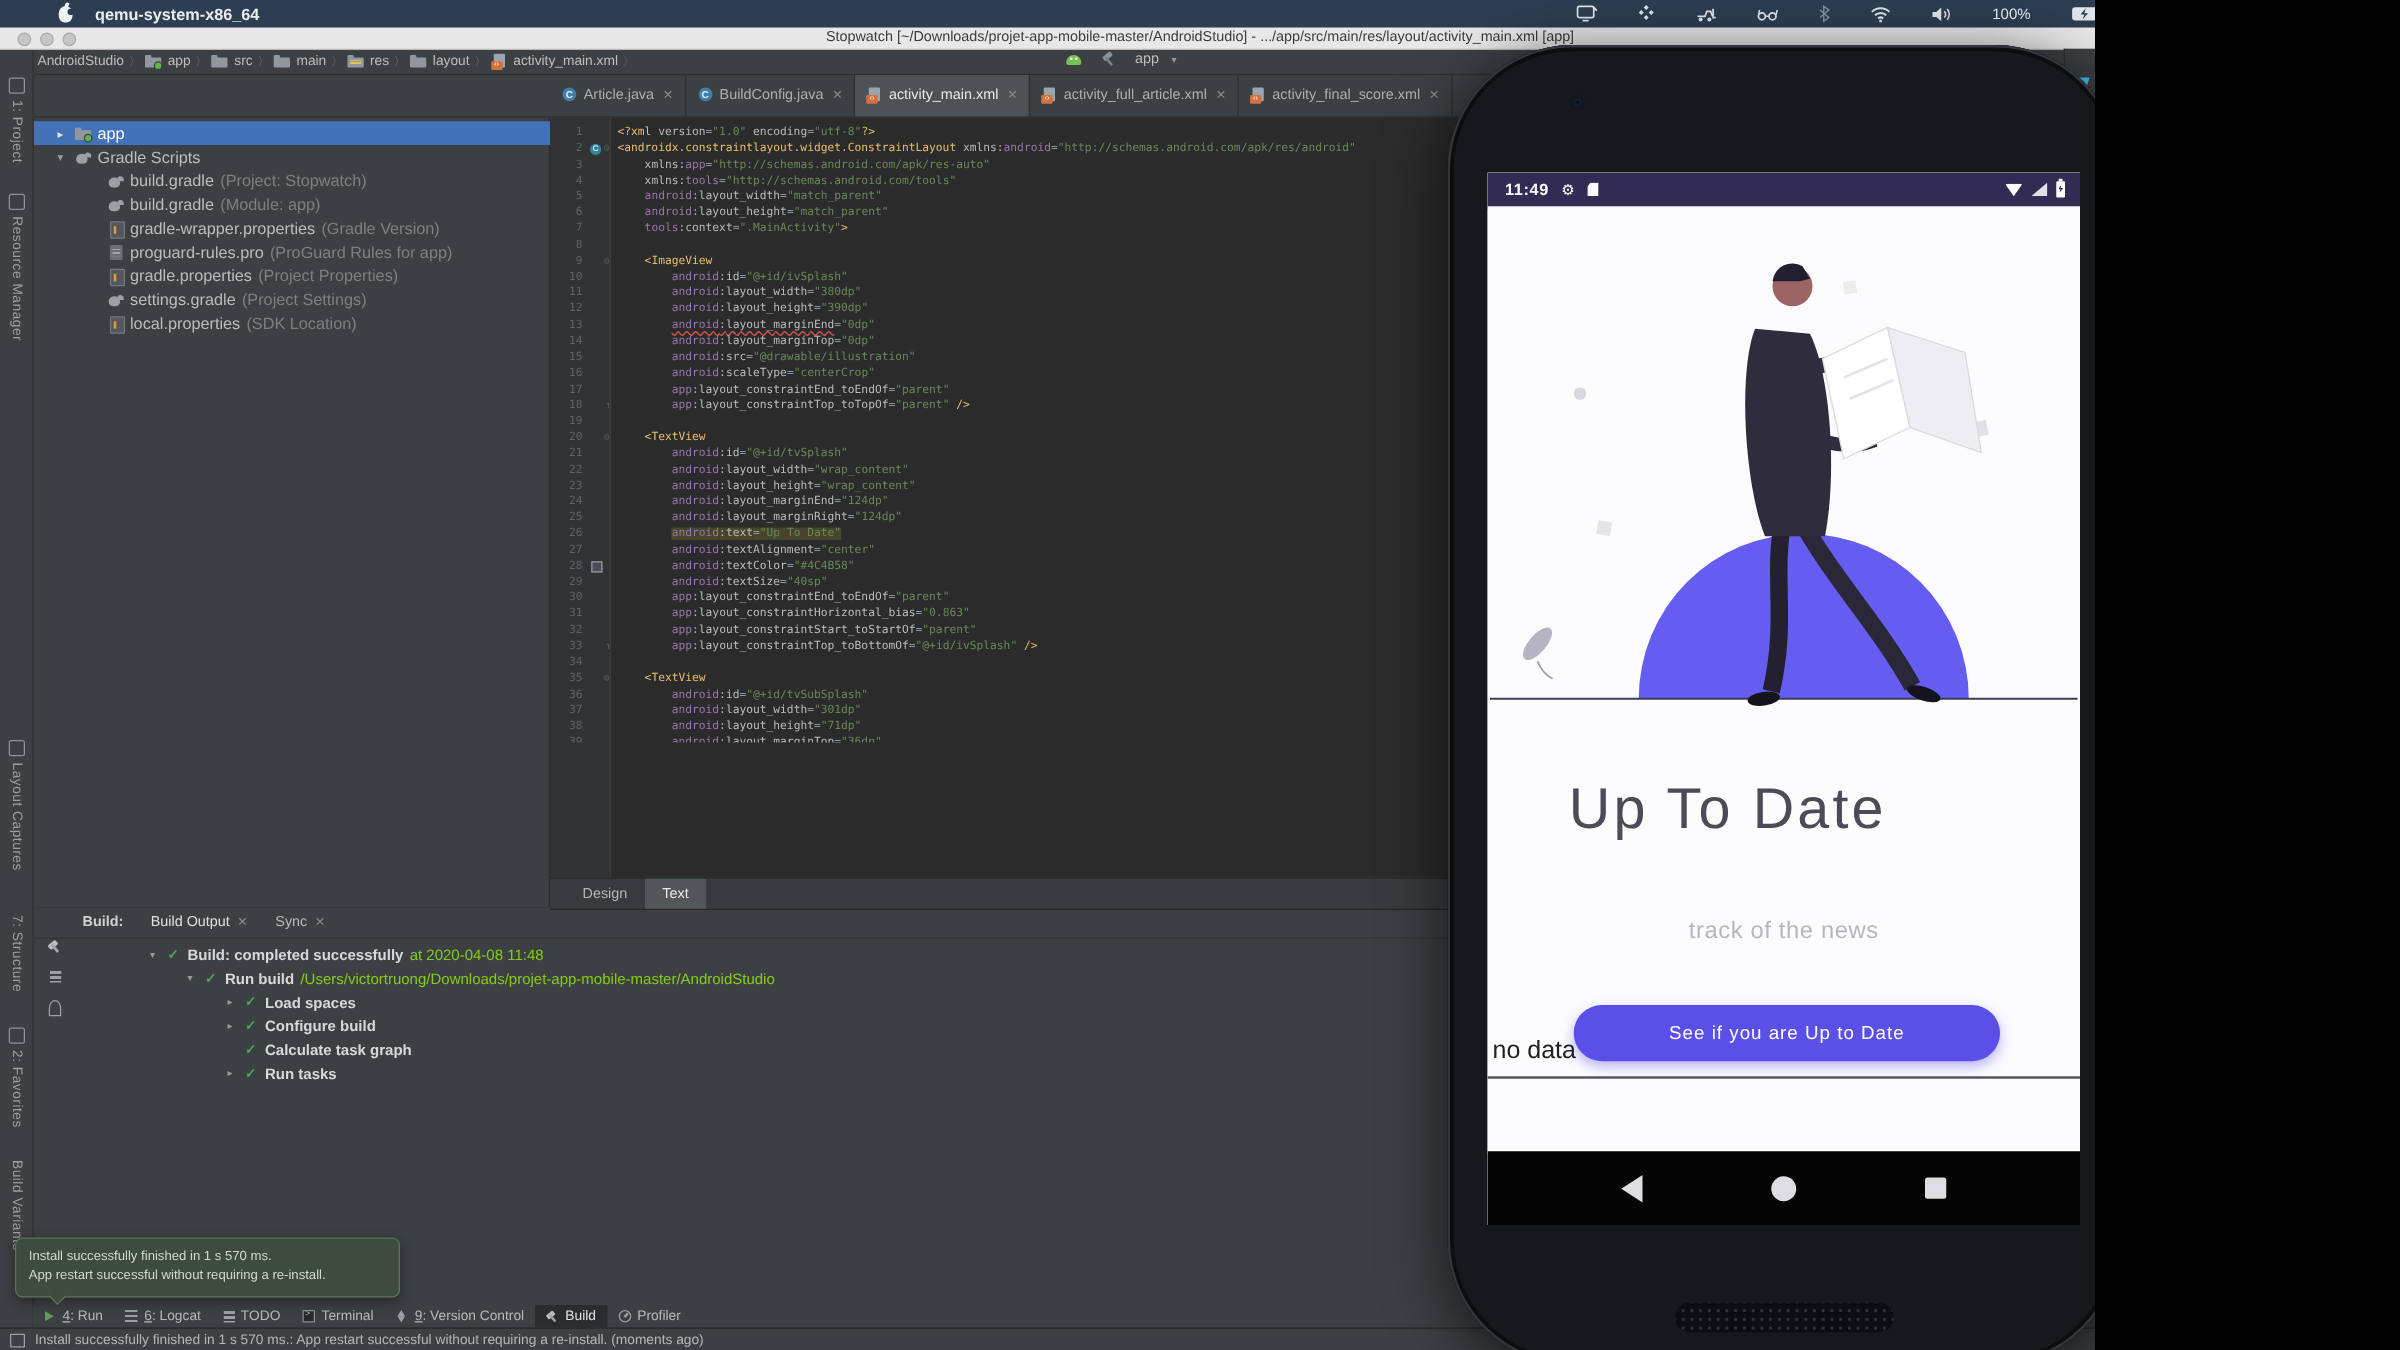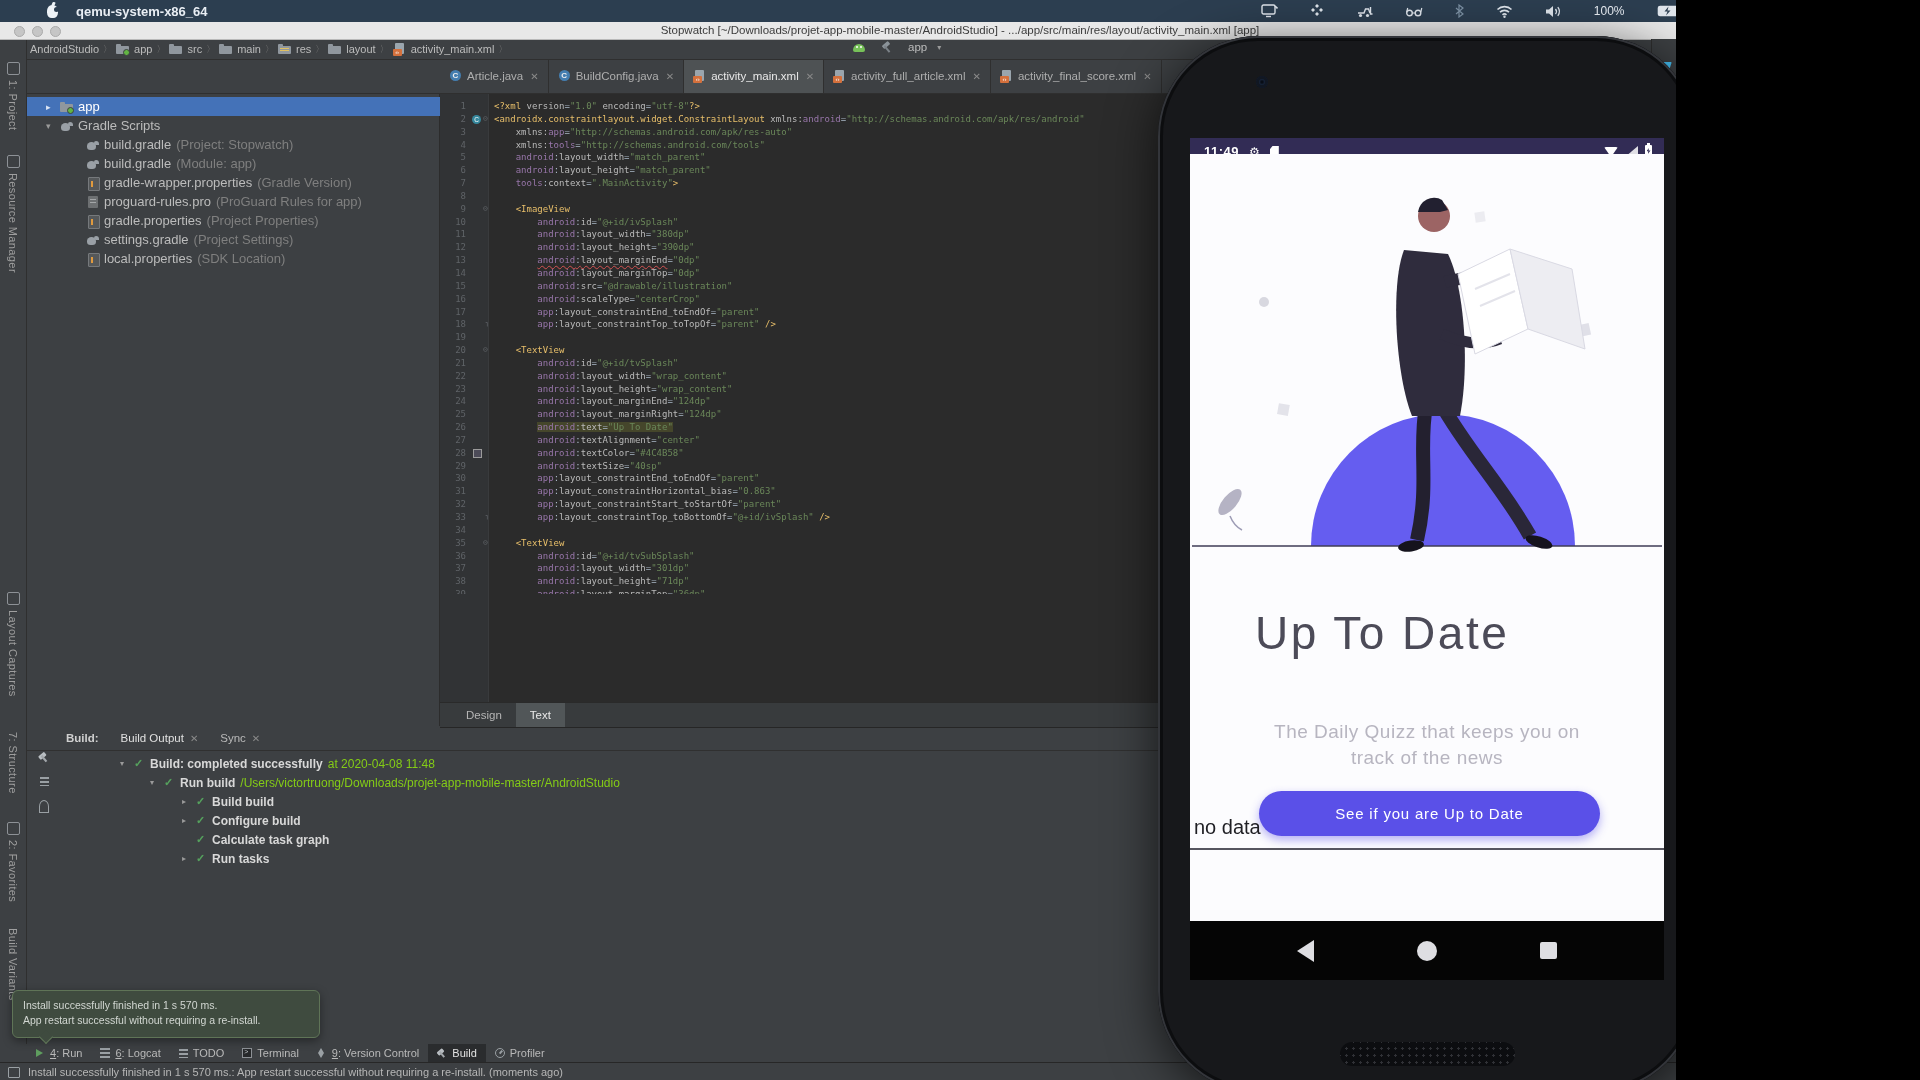--- a/index.html
+++ b/index.html
@@ -175,21 +175,21 @@
   .pstatus{position:absolute;left:0;top:0;width:100%;height:27px;background:#322c55;color:#fff;display:flex;align-items:center;font-size:13px;font-weight:bold;}
   .pstatus .time{margin-left:14px;letter-spacing:.5px;}
   .pgear{margin-left:10px;font-size:12px;font-weight:normal;}
   .sdcard{width:9px;height:11px;background:#fff;margin-left:10px;clip-path:polygon(30% 0,100% 0,100% 100%,0 100%,0 30%);}
   .pst-right{position:absolute;right:12px;display:flex;align-items:center;gap:7px;}
   .pwifi{width:0;height:0;border-left:7px solid transparent;border-right:7px solid transparent;border-top:10px solid #fff;border-radius:2px;}
   .psig{width:13px;height:11px;background:#fff;clip-path:polygon(100% 0,100% 100%,0 100%);opacity:.85;}
   .pbatt{width:7px;height:13px;background:#fff;border-radius:1px;position:relative;}
   .pbatt::before{content:'';position:absolute;left:2px;top:-2px;width:3px;height:2px;background:#fff;}
   .pbatt::after{content:'';position:absolute;left:1.5px;top:3px;width:4px;height:6px;background:#322c55;clip-path:polygon(60% 0,0 55%,45% 55%,35% 100%,100% 40%,52% 40%);}
-  .pcontent{position:absolute;left:0;top:16px;width:100%;height:756px;background:#fcfcfe;}
+  .pcontent{position:absolute;left:0;top:29px;width:100%;height:756px;background:#fcfcfe;}
   .ptitle{position:absolute;left:65px;top:452px;font-size:46px;color:#4c4b58;letter-spacing:2.5px;font-weight:400;}
   .psub{position:absolute;left:0;top:565px;width:100%;text-align:center;font-size:19px;color:#b7b5c0;line-height:26px;letter-spacing:.5px;}
   .pbtn{position:absolute;left:69px;top:637px;width:341px;height:45px;border-radius:23px;background:#5a50e8;color:#fff;
         font-size:15px;letter-spacing:.8px;display:flex;align-items:center;justify-content:center;border:none;
         box-shadow:0 4px 10px rgba(90,80,232,.45);}
   .nodata{position:absolute;left:4px;top:662px;font-size:20px;color:#1f1f24;}
   .nline{position:absolute;left:0;top:694px;width:100%;height:1.5px;background:#56555f;}
   .pnav{position:absolute;left:0;top:783px;width:100%;height:59px;background:#050505;display:flex;align-items:center;justify-content:center;gap:103px;}
   .nvback{width:0;height:0;border-top:11px solid transparent;border-bottom:11px solid transparent;border-right:17px solid #dedee2;}
   .nvhome{width:20px;height:20px;border-radius:50%;background:#dedee2;}
@@ -792,21 +792,21 @@
         <div class="brow d1">
           <span class="barr">▾</span>
           <span class="bchk">✓</span>
           <span class="btitle">Run build</span>
           <span class="bsuffix">/Users/victortruong/Downloads/projet-app-mobile-master/AndroidStudio</span>
           <span class="btime">3 s 948 ms</span>
         </div>
         <div class="brow d2">
           <span class="barr">▸</span>
           <span class="bchk">✓</span>
-          <span class="btitle">Build build</span>
+          <span class="btitle">Load spaces</span>
           <span class="bsuffix"></span>
           <span class="btime">5 ms</span>
         </div>
         <div class="brow d2">
           <span class="barr">▸</span>
           <span class="bchk">✓</span>
           <span class="btitle">Configure build</span>
           <span class="bsuffix"></span>
           <span class="btime">559 ms</span>
         </div>
@@ -922,21 +922,20 @@
           <path d="M252 180 Q285 195 310 185" stroke="#2f2c3d" stroke-width="11" fill="none"></path>
           <circle cx="244" cy="62" r="16" fill="#9c6464"></circle>
           <path d="M228 58 a16 16 0 0 1 24 -12 l6 10 -8 2 z" fill="#222030"></path>
           <polygon points="268,120 320,95 338,175 285,200" fill="#ffffff" stroke="#d9d9e3" stroke-width="1"></polygon>
           <polygon points="320,95 382,115 395,195 338,175" fill="#ededf2" stroke="#d9d9e3" stroke-width="1"></polygon>
           <line x1="285" y1="135" x2="320" y2="120" stroke="#e3e3ea" stroke-width="2"></line>
           <line x1="290" y1="152" x2="325" y2="137" stroke="#e3e3ea" stroke-width="2"></line>
         </svg>
         <div class="ptitle">Up To Date</div>
         <div class="psub">
-          <div>The Daily Quizz that keeps you on</div>
           <div>track of the news</div>
         </div>
         <button class="pbtn">See if you are Up to Date</button>
         <div class="nodata">no data</div>
         <div class="nline"></div>
       </div>
       <div class="pnav">
         <span class="nvback"></span>
         <span class="nvhome"></span>
         <span class="nvsq"></span>

